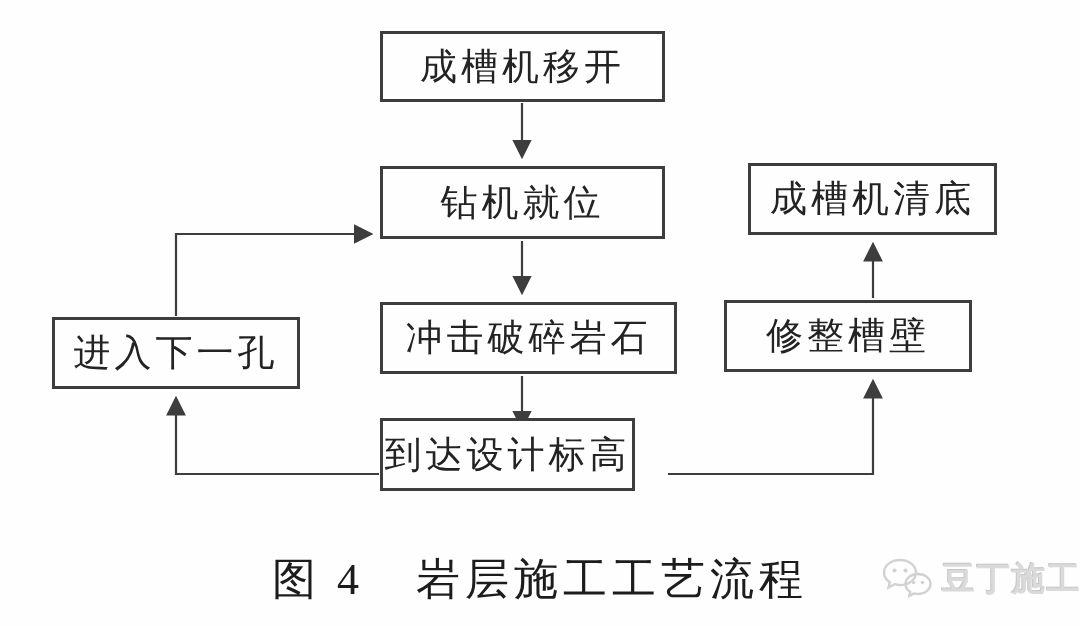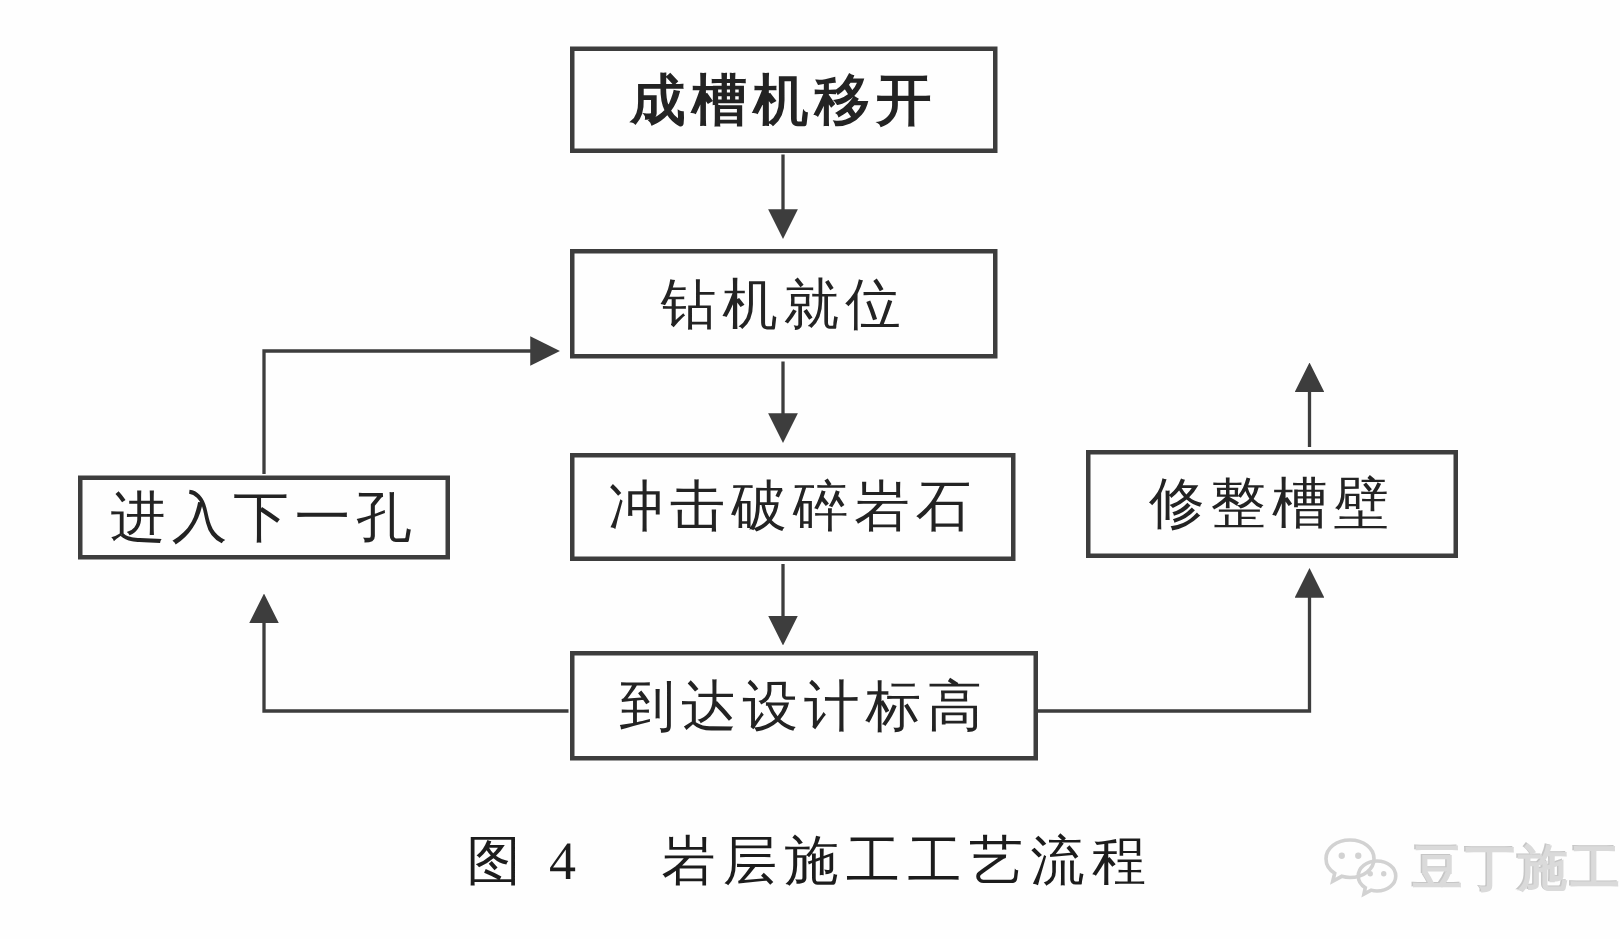--- a/index.html
+++ b/index.html
@@ -23,36 +23,36 @@
     background: #fefefe;
     color: #232323;
     display: flex;
     align-items: center;
     justify-content: center;
     font-size: 37px;
     letter-spacing: 4px;
     white-space: nowrap;
   }
   
-  #node-move-away      { left: 380px; top: 31px;  width: 285px; height: 71px; font-weight: bold; }
+  #node-move-away      { left: 380px; top: 31px;  width: 285px; height: 71px; }
   #node-drill-in-place { left: 380px; top: 166px; width: 285px; height: 73px; }
   #node-impact-crush   { left: 380px; top: 302px; width: 297px; height: 72px; }
-  #node-reach-elev     { left: 380px; top: 434px; width: 312px; height: 73px; }
+  #node-reach-elev     { left: 380px; top: 418px; width: 255px; height: 73px; }
   
-  #node-next-hole      { left: 52px;  top: 317px; width: 248px; height: 56px; }
+  #node-next-hole      { left: 52px;  top: 317px; width: 248px; height: 72px; }
   
   #node-clean-bottom   { left: 748px; top: 163px; width: 249px; height: 72px; }
   #node-trim-wall      { left: 724px; top: 300px; width: 248px; height: 72px; }
 
   .caption {
     position: absolute;
     left: 0; top: 550px;
     width: 1080px;
     text-align: center;
-    font-size: 36px;
+    font-size: 44px;
     color: #1c1c1c;
     letter-spacing: 5px;
   }
   .caption .caption-prefix { margin-right: 52px; }
 
   .watermark {
     position: absolute;
     left: 880px; top: 556px;
     display: flex;
     align-items: center;
@@ -100,20 +100,21 @@
   <div class="node" id="node-move-away">成槽机移开</div>
 
   <div class="node" id="node-drill-in-place">钻机就位</div>
 
   <div class="node" id="node-impact-crush">冲击破碎岩石</div>
 
   <div class="node" id="node-reach-elev">到达设计标高</div>
 
   <div class="node" id="node-next-hole">进入下一孔</div>
 
+  <div class="node" id="node-clean-bottom">成槽机清底</div>
 
   <div class="node" id="node-trim-wall">修整槽壁</div>
 
   <div class="caption">
     <span class="caption-prefix">图 4</span><span>岩层施工工艺流程</span>
   </div>
 
   <div class="watermark">
     <svg width="54" height="46" viewBox="0 0 54 46">
       <g fill="none" stroke="#d2d2d2" stroke-width="2.4">

